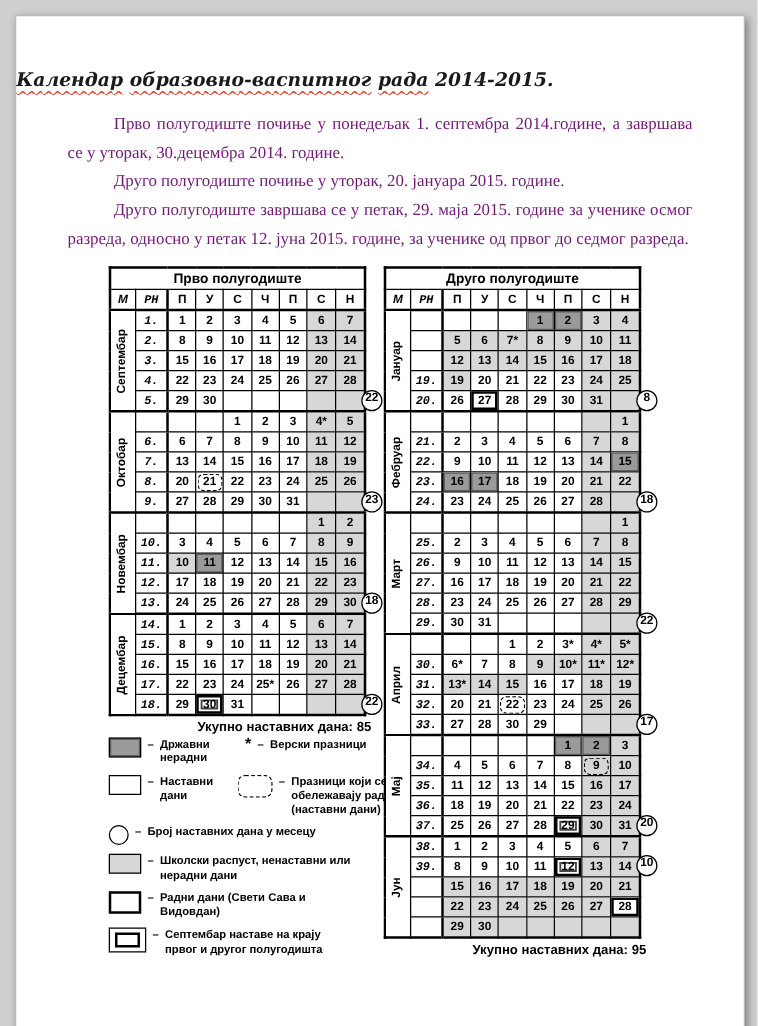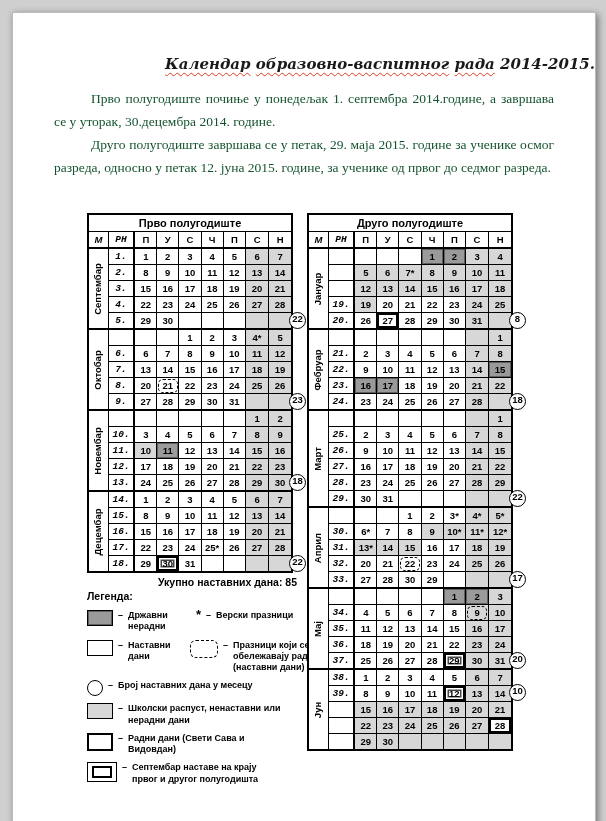--- a/index.html
+++ b/index.html
@@ -6,33 +6,33 @@
   body {
     width:606px; height:821px; background:#cfcfcf; position:relative;
     font-family:"Liberation Serif", serif; overflow:hidden;
   }
   .page {
     position:absolute; left:12px; top:12px; width:582px; height:860px;
     background:#fff; box-shadow:2px 2px 7px rgba(0,0,0,.45); border:1px solid #bbb;
   }
   
   .doc-title {
-    margin-top:42px; text-align:right;
+    margin-top:42px; text-align:left;
     font-family:"DejaVu Serif", serif; font-style:italic; font-weight:bold;
     font-size:15px; color:#1a1a1a;
   }
   .doc-title .wavy {
     text-decoration:underline; text-decoration-style:wavy;
     text-decoration-color:#e23b24; text-decoration-thickness:1px;
     text-underline-offset:3px;
   }
   .paras { margin:14px 41px 0 41px; }
   .paras p {
     margin:0; font-size:13.5px; line-height:23px; text-align:justify;
-    text-indent:37px; color:#14532d;
+    text-indent:37px; color:#701a75;
   }
   
   .colL { position:absolute; left:74px;  top:200px; width:210px; }
   .colR { position:absolute; left:294px; top:200px; width:210px; }
   .tblwrap { position:relative; }
   table.cal {
     border-collapse:collapse; table-layout:fixed; width:206px;
     border:2px solid #000; font-family:"Liberation Sans", sans-serif;
   }
   table.cal th, table.cal td {
@@ -88,20 +88,21 @@
 </style>
 </head>
 <body>
 
 <div class="page">
 
   <div class="doc-title" id="doc-title"><span class="wavy">Календар</span> <span class="wavy">образовно-васпитног</span> <span class="wavy">рада</span> <span>2014-2015.</span></div>
 
   <div class="paras" id="paras">
       <p>Прво полугодиште почиње у понедељак 1. септембра 2014.године, а завршава се у уторак, 30.децембра 2014. године.</p>
+      <p>Друго полугодиште почиње у уторак, 20. јануара 2015. године.</p>
       <p>Друго полугодиште завршава се у петак, 29. маја 2015. године за ученике осмог разреда, односно у петак  12. јуна 2015. године, за ученике од првог до седмог разреда.</p>
     </div>
 
   <div class="colL">
     <div class="tblwrap" id="wrap-first">
         <table class="cal">
           <colgroup>
             <col style="width: 20px;">
             <col style="width: 26px;">
             <col style="width: 22px;">
@@ -352,21 +353,20 @@
         <div class="circle-badge" style="top: 98.5px;">22</div>
         <div class="circle-badge" style="top: 179.5px;">23</div>
         <div class="circle-badge" style="top: 260.5px;">18</div>
         <div class="circle-badge" style="top: 341.5px;">22</div>
       </div>
     <div class="total">
       <span>Укупно наставних дана:</span>
       <span>85</span>
     </div>
     <div class="legend">
-      <div class="legend-label">Легенда:</div>
       <div id="legend-body">
           <div class="lrow">
             <div class="litem">
               <span class="sw hol"></span>
               <span class="dash">–</span>
               <span style="width: 58px;">Државни нерадни</span>
             </div>
             <div class="litem" style="margin-left: 10px;">
               <span class="star-sym">*</span>
               <span class="dash">–</span>
@@ -790,15 +790,19 @@
             </tr>
           </tbody>
         </table>
         <div class="circle-badge" style="top: 98.5px;">8</div>
         <div class="circle-badge" style="top: 179.5px;">18</div>
         <div class="circle-badge" style="top: 276.5px;">22</div>
         <div class="circle-badge" style="top: 357.5px;">17</div>
         <div class="circle-badge" style="top: 438.5px;">20</div>
         <div class="circle-badge" style="top: 471px;">10</div>
       </div>
+    <div class="total">
+      <span>Укупно наставних дана:</span>
+      <span>95</span>
+    </div>
   </div>
 
 </div>
 
 </body></html>

